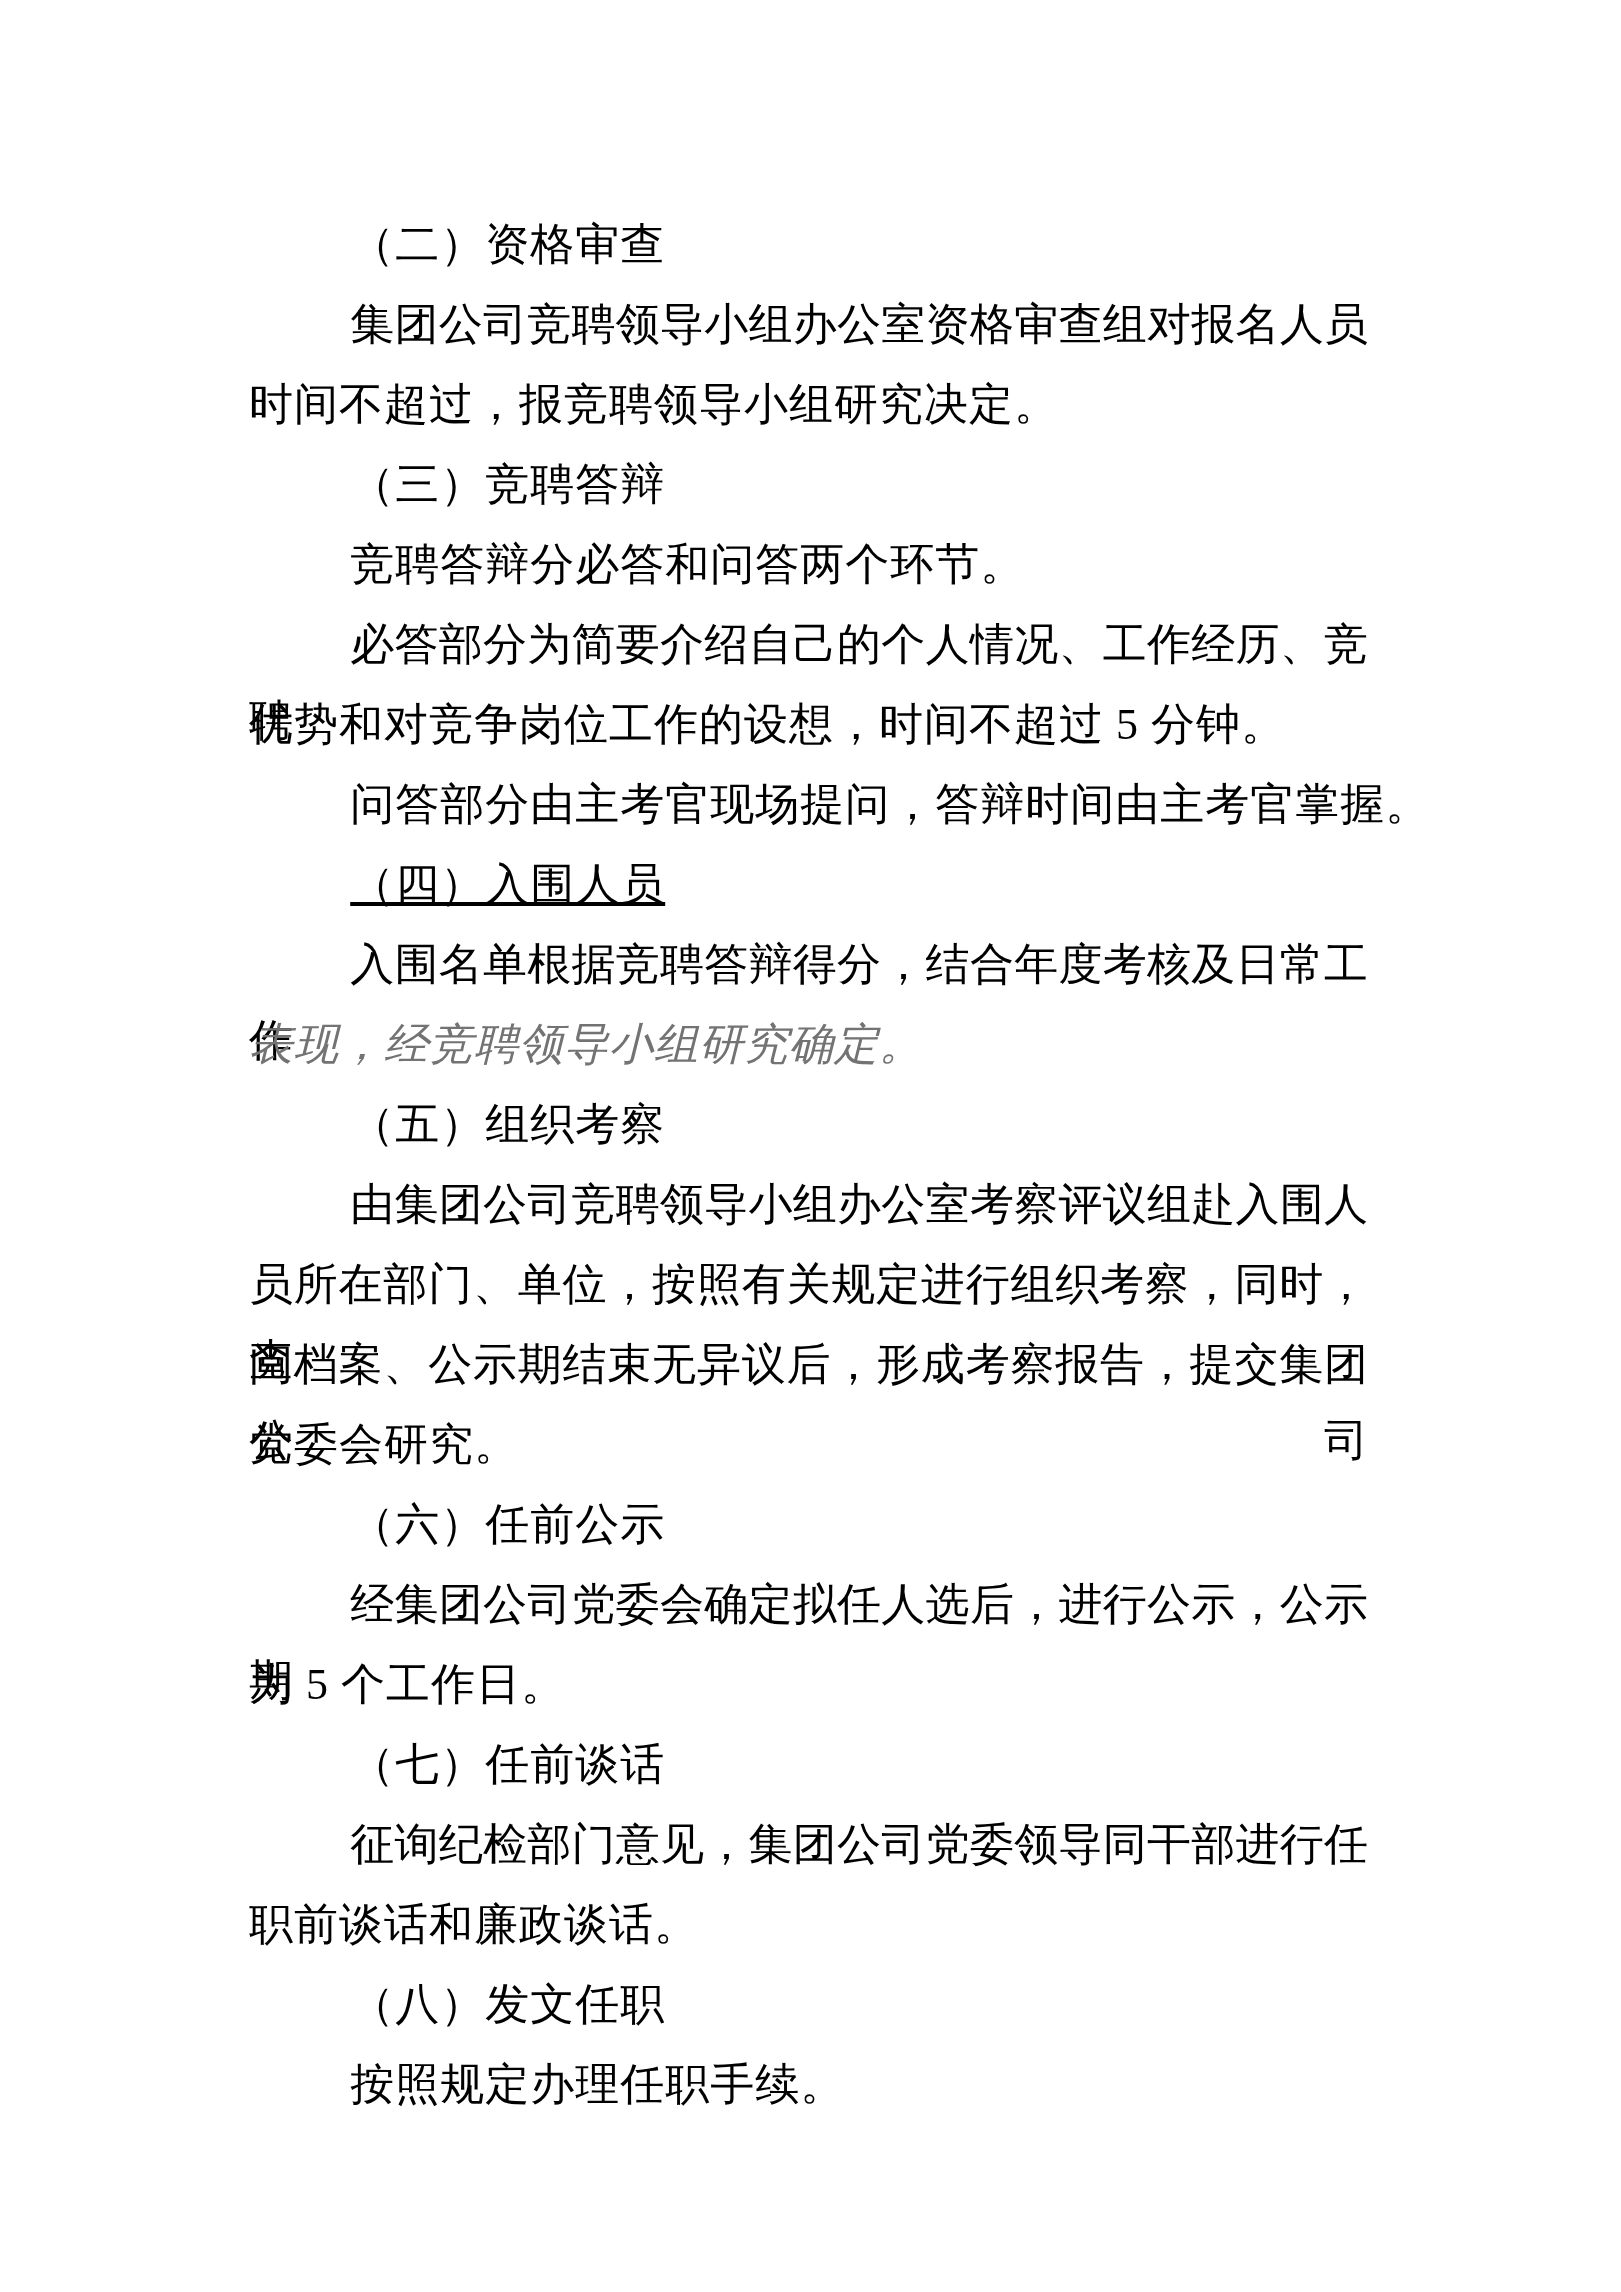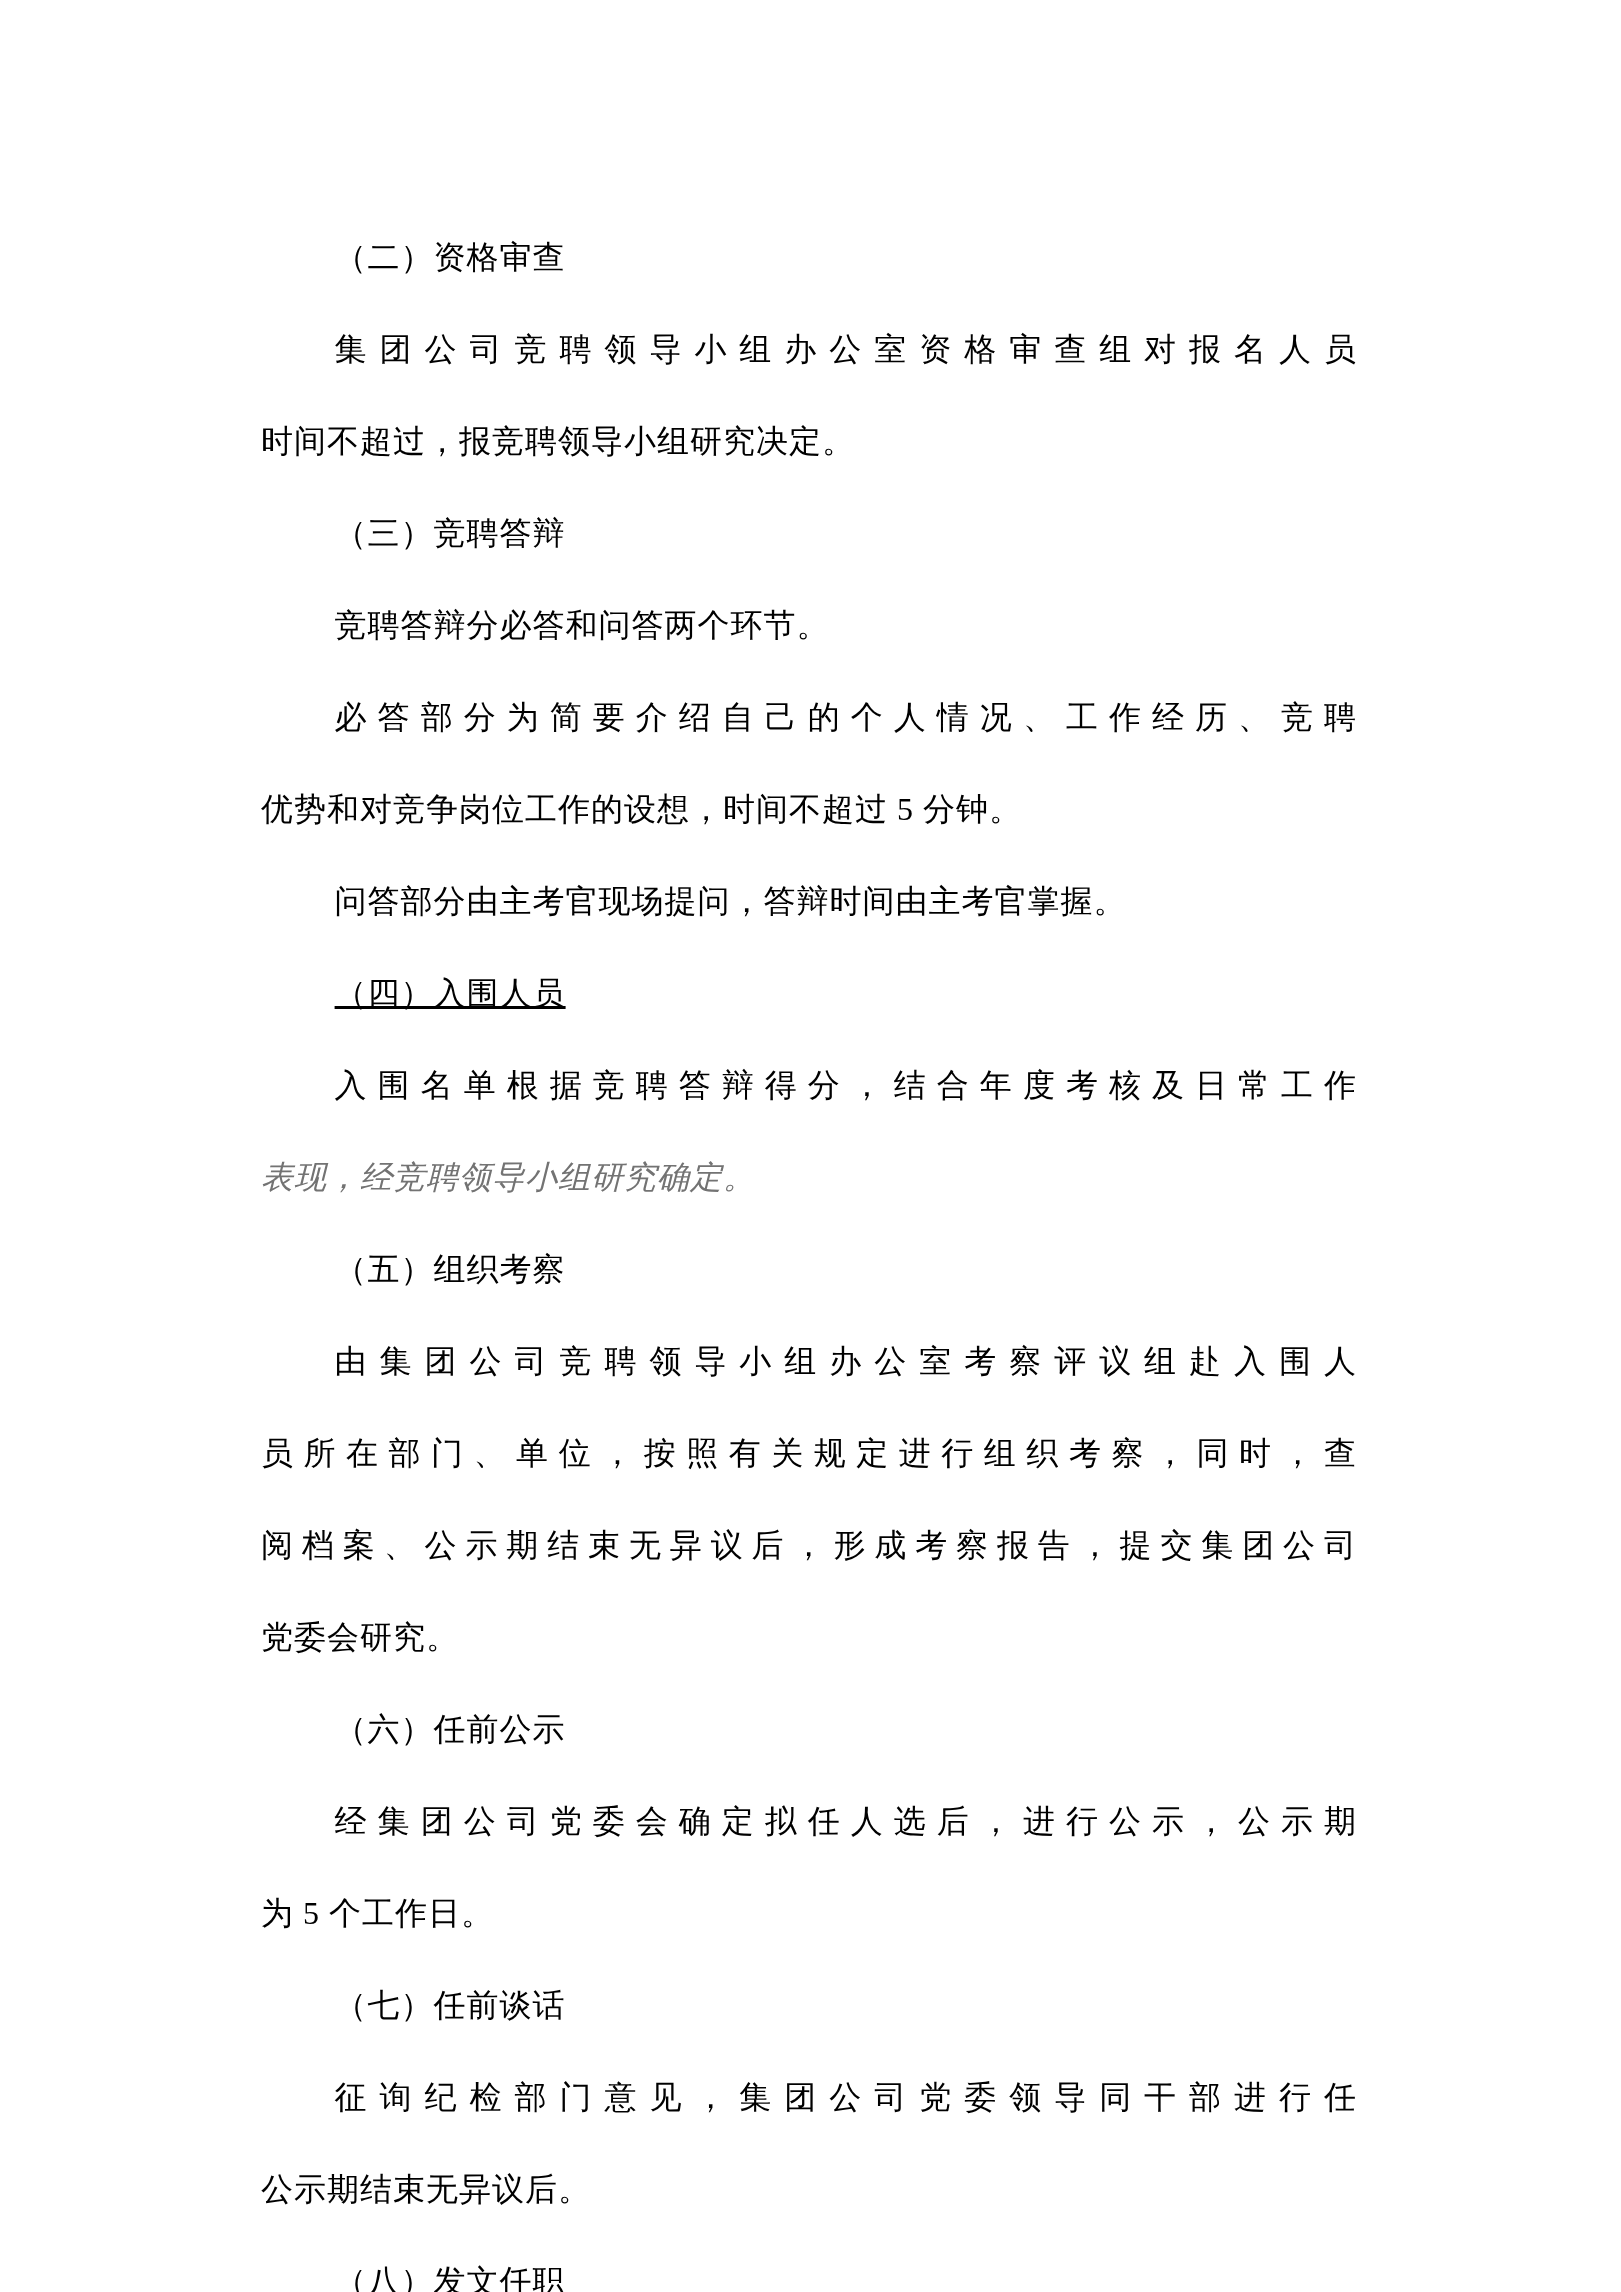--- a/index.html
+++ b/index.html
@@ -15,23 +15,23 @@
     overflow: hidden;
     font-family: "Liberation Serif", "DejaVu Serif", serif;
   }
   .textblock {
     position: absolute;
     left: 245px;
     top: 203px;
     width: 1127px;
   }
   .line {
-    margin: 16px;
+    margin: 4px;
     padding: 0;
-    font-size: 32px;
+    font-size: 44px;
     line-height: 76px;
     height: 76px;
     color: #000000;
     text-align: left;
     white-space: nowrap;
     letter-spacing: 1px;
   }
   .line.indent {
     text-indent: 2.3em;
   }
@@ -61,18 +61,18 @@
       <p class="line indent" style="color: rgb(0, 0, 0);">（五）组织考察</p>
       <p class="line indent fill" style="color: rgb(0, 0, 0);">由集团公司竞聘领导小组办公室考察评议组赴入围人</p>
       <p class="line fill" style="color: rgb(0, 0, 0);">员所在部门、单位，按照有关规定进行组织考察，同时，查</p>
       <p class="line fill" style="color: rgb(0, 0, 0);">阅档案、公示期结束无异议后，形成考察报告，提交集团公司</p>
       <p class="line" style="color: rgb(0, 0, 0);">党委会研究。</p>
       <p class="line indent" style="color: rgb(0, 0, 0);">（六）任前公示</p>
       <p class="line indent fill" style="color: rgb(0, 0, 0);">经集团公司党委会确定拟任人选后，进行公示，公示期</p>
       <p class="line" style="color: rgb(0, 0, 0);">为 5 个工作日。</p>
       <p class="line indent" style="color: rgb(0, 0, 0);">（七）任前谈话</p>
       <p class="line indent fill" style="color: rgb(0, 0, 0);">征询纪检部门意见，集团公司党委领导同干部进行任</p>
-      <p class="line" style="color: rgb(0, 0, 0);">公示期结束无异议后。</p>
+      <p class="line" style="color: rgb(0, 0, 0);">职前谈话和廉政谈话。</p>
       <p class="line indent" style="color: rgb(0, 0, 0);">（八）发文任职</p>
       <p class="line indent" style="color: rgb(0, 0, 0);">按照规定办理任职手续。</p>
     </main>
 </div>
 
 
 </body></html>

